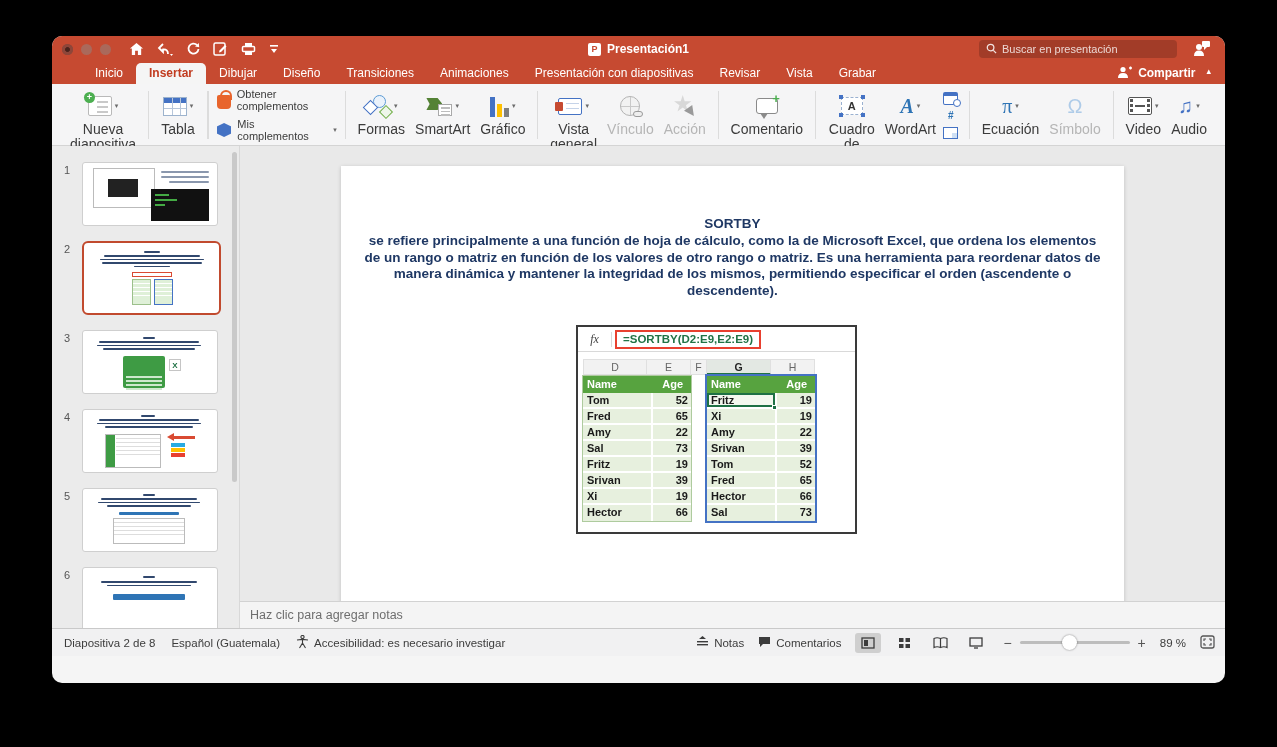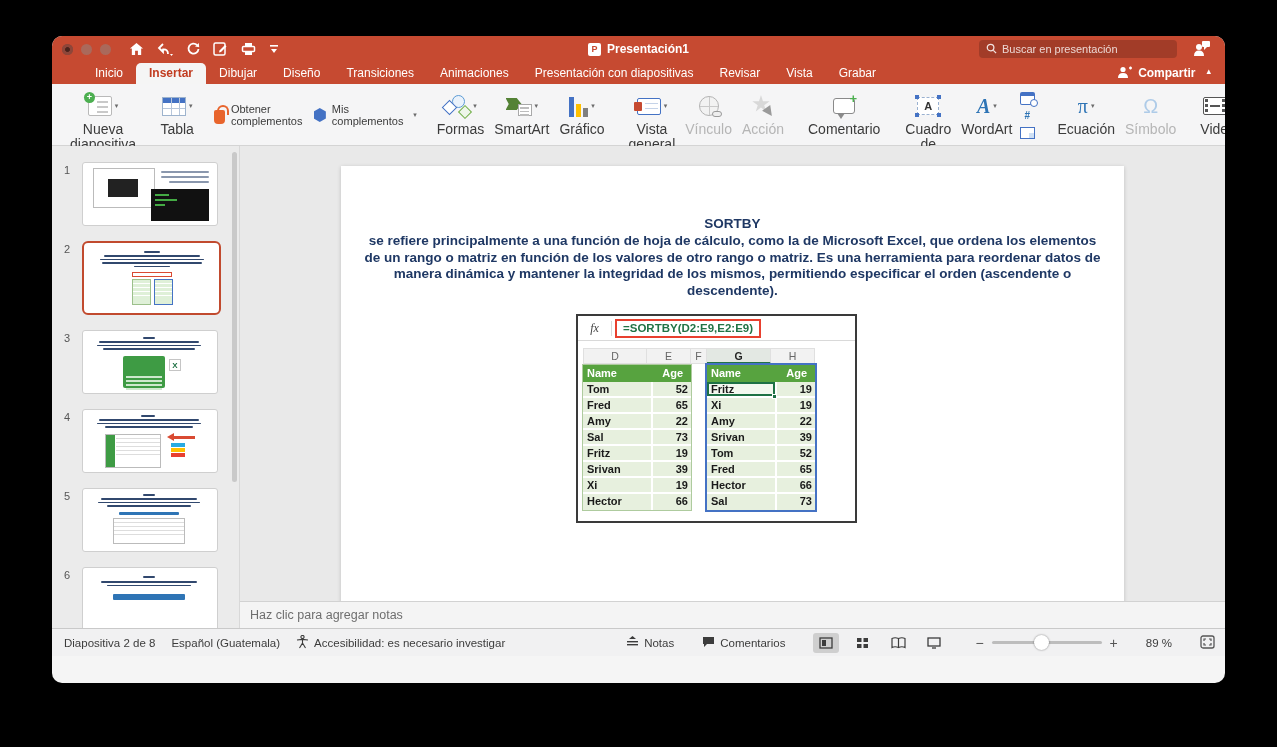--- a/index.html
+++ b/index.html
@@ -31,21 +31,21 @@
   
   .ribbon { height:62px; background:#f5f5f6; border-bottom:1px solid #d4d4d4; display:flex; align-items:stretch; padding:3px 6px 2px; }
   .rgroup { display:flex; align-items:flex-start; padding:2px 7px; }
   .rsep { width:1px; background:#dcdcdc; margin:4px 0; }
   .rbtn { display:flex; flex-direction:column; align-items:center; justify-content:flex-start; padding:2px 5px; border-radius:4px; min-width:44px; }
   .rbtn .ic { height:30px; display:flex; align-items:center; justify-content:center; gap:2px; }
   .rbtn .lb { font-size:14px; color:#3b3b3b; text-align:center; line-height:1.1; margin-top:1px; white-space:pre-line; }
   .rbtn.sel { background:#dcdcdc; box-shadow:inset 0 0 0 1px #c6c6c6; }
   .rbtn.disabled .lb { color:#b5b5b5; }
   .caret { font-size:7px; color:#6b6b6b; margin-left:1px; }
-  .stackgroup { display:flex; justify-content:center; gap:6px; padding:4px 8px; }
+  .stackgroup { display:flex; flex-direction:column; justify-content:center; gap:6px; padding:4px 8px; }
   .stackitem { display:flex; align-items:center; gap:6px; font-size:11px; color:#3b3b3b; }
   .ministack { display:flex; flex-direction:column; gap:2px; justify-content:center; padding:2px 2px; }
   .ministack .mi { width:18px; height:15px; display:flex; align-items:center; justify-content:center; font-size:10px; color:#2E74B5; }
 
   
   .i-slide-new { position:relative; width:24px; height:20px; background:#fff; border:1px solid #b9b9b9; border-radius:2px; }
   .i-slide-new .ln { position:absolute; left:8px; right:3px; height:2px; background:#c9c9c9; }
   .i-slide-new .plus { position:absolute; left:-5px; top:-5px; width:11px; height:11px; background:#4CAF50; border-radius:50%; color:#fff; font-size:9px; line-height:11px; text-align:center; font-weight:bold; }
   .i-table { width:24px; height:19px; border:1px solid #9db3cd; background:linear-gradient(#fff,#fff); position:relative; }
   .i-table .top { position:absolute; left:0; right:0; top:0; height:5px; background:#4472C4; }
@@ -132,21 +132,21 @@
   .m-chips { position:absolute; display:flex; flex-direction:column; gap:1px; }
   .m-chips i { width:14px; height:4px; display:block; }
   .m-bluebar { position:absolute; background:#2E74B5; border-radius:1px; }
 
   .canvas { flex:1; position:relative; }
   .slide { position:absolute; left:101px; top:20px; width:783px; height:439px; background:#fff; box-shadow:0 1px 4px rgba(0,0,0,.18); }
   .slide-title { margin-top:50px; text-align:center; font-size:13.5px; font-weight:bold; color:#1F3864; }
   .slide-body { margin:2px auto 0; width:94%; text-align:center; font-size:13.5px; font-weight:600; color:#1F3864; line-height:1.23; }
 
   
-  .xl { position:absolute; left:235px; top:148px; width:281px; height:209px; background:#fff; border:2px solid #3a3a3a; font-size:11px; }
+  .xl { position:absolute; left:235px; top:159px; width:281px; height:209px; background:#fff; border:2px solid #3a3a3a; font-size:11px; }
   .xl-fbar { height:25px; display:flex; align-items:center; border-bottom:1px solid #d9d9d9; }
   .xl-fx { width:34px; text-align:center; font-family:"Liberation Serif","DejaVu Serif",serif; font-style:italic; color:#444; border-right:1px solid #d9d9d9; font-size:12px; }
   .xl-formula { margin-left:3px; border:2px solid #E8402F; padding:1px 6px 2px; color:#217346; font-weight:600; font-size:11.5px; white-space:nowrap; }
   .xl-gap { height:7px; }
   .xl-cols { display:flex; padding-left:5px; }
   .xl-col { height:16px; background:#F2F2F2; border:1px solid #E0E0E0; border-left:none; color:#666; text-align:center; line-height:15px; font-size:10.5px; }
   .xl-col:first-child { border-left:1px solid #E0E0E0; }
   .xl-col.sel { background:#E3E8E3; border-bottom:2px solid #217346; color:#222; font-weight:bold; }
   .xl-tables { display:flex; padding-left:5px; margin-top:1px; }
   .xtable { width:108px; }
@@ -161,21 +161,21 @@
   .xrow .a { width:40px; text-align:right; padding-right:3px; border-left:2px solid #fff; }
   .xtable.left { outline:1px solid #AECB9E; }
   .xrow .n.active { box-shadow:inset 0 0 0 2px #1E7145; background:#F3F8EF; }
   .fill-handle { position:absolute; right:-2px; bottom:-3px; width:5px; height:5px; background:#1E7145; border:1px solid #fff; }
 
   
   .notesbar { height:27px; background:#F4F4F4; border-top:1px solid #d2d2d2; display:flex; align-items:center; padding-left:10px; font-size:12.5px; color:#6e6e6e; }
   .statusbar { height:28px; background:#F1F1F2; border-top:1px solid #c9c9c9; display:flex; align-items:center; padding:0 12px; font-size:11.5px; color:#3c3c3c; position:relative; }
   .st-left { display:flex; align-items:center; gap:16px; }
   .st-item { display:flex; align-items:center; gap:5px; white-space:nowrap; }
-  .st-right { position:absolute; right:10px; display:flex; align-items:center; gap:28px; }
+  .st-right { position:absolute; right:10px; display:flex; align-items:center; gap:14px; }
   .viewbtns { display:flex; align-items:center; gap:10px; }
   .vbtn { width:26px; height:20px; display:flex; align-items:center; justify-content:center; border-radius:3px; }
   .vbtn.sel { background:#cfcfcf; }
   .zoomctl { display:flex; align-items:center; gap:8px; }
   .zslider { position:relative; width:110px; height:3px; background:#bdbdbd; border-radius:2px; }
   .zslider .zthumb { position:absolute; left:42px; top:-6px; width:15px; height:15px; background:#fff; border-radius:50%; box-shadow:0 0 2px rgba(0,0,0,.5); }
   .zsign { font-size:14px; color:#555; }
 </style>
 </head>
 <body>

